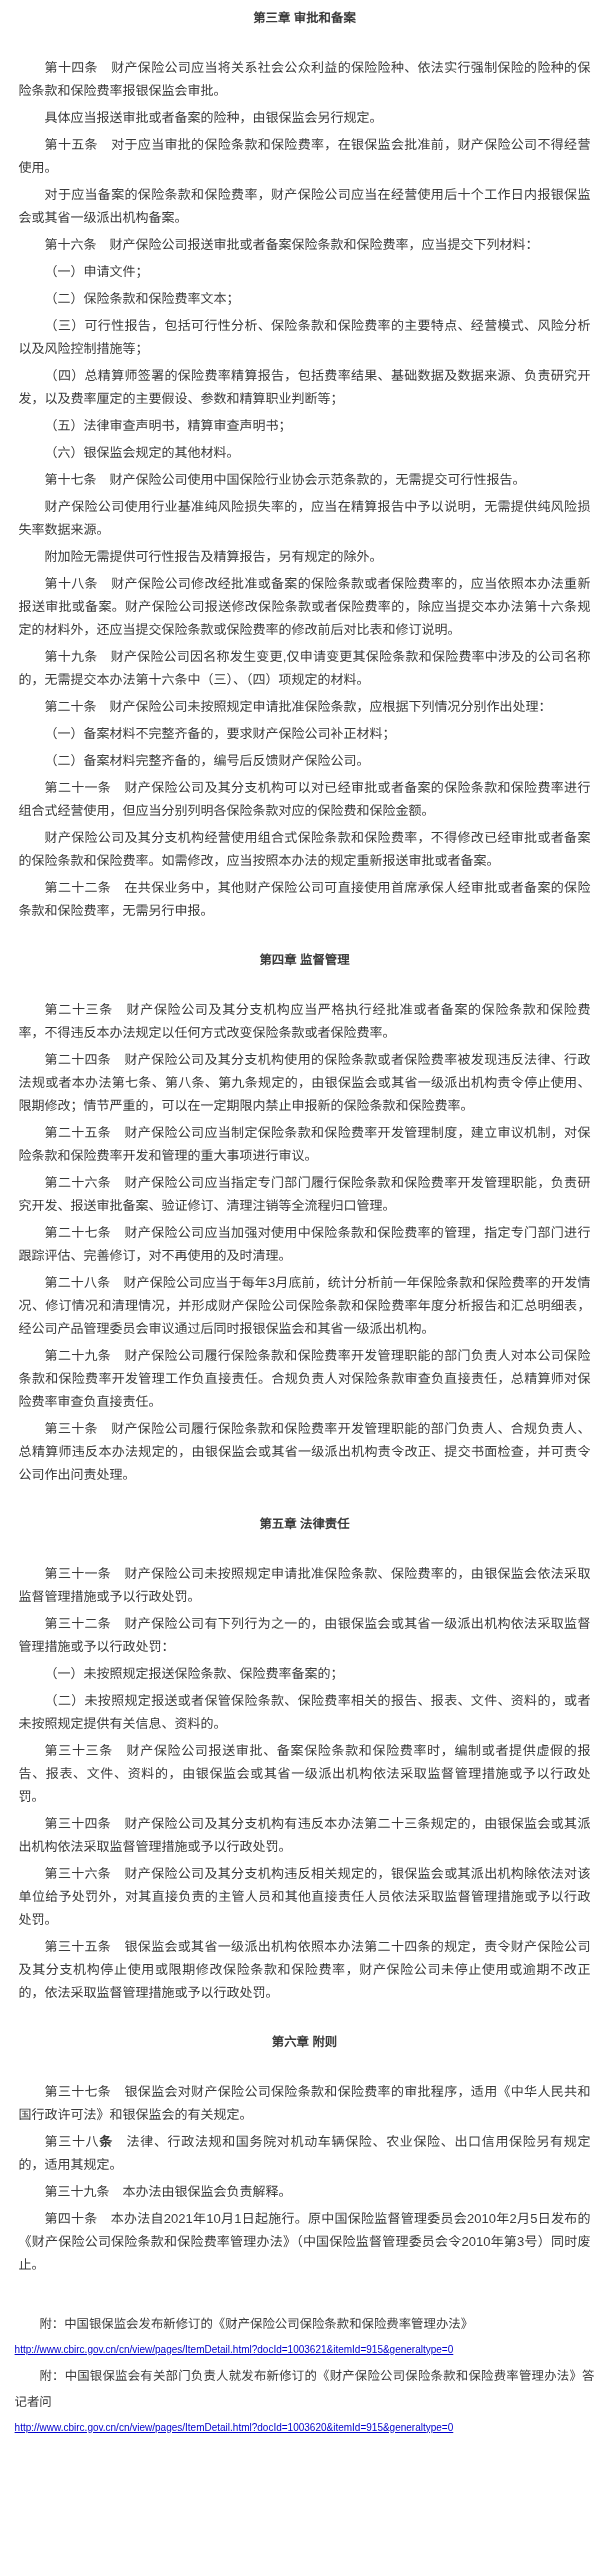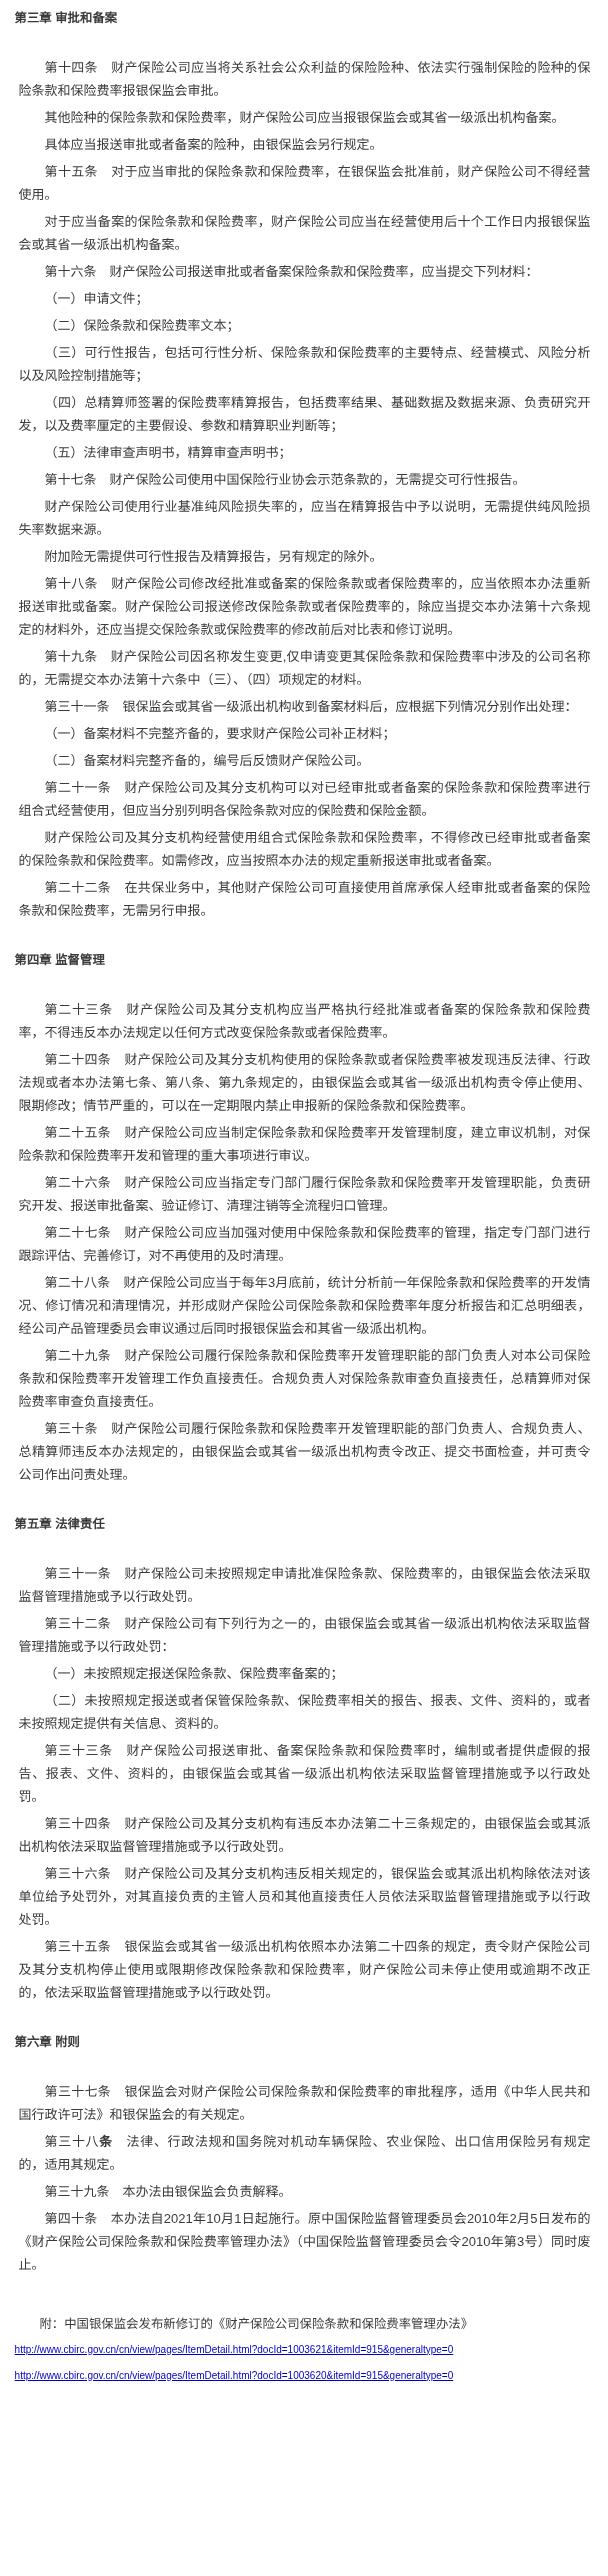--- a/index.html
+++ b/index.html
@@ -11,20 +11,21 @@
     width: 609px;
     box-sizing: border-box;
     padding: 4.5px 14.6px 15.7px 14.6px;
     font-family: "Liberation Sans", sans-serif;
     color: #3b3b3b;
     background: #ffffff;
   }
   .chapter-title {
     font-size: 12.4px;
     font-weight: bold;
+    text-align: center;
     line-height: 26px;
     margin: 25px 0;
   }
   .chapter-title:first-child {
     margin-top: 0;
   }
   .para {
     font-size: 13px;
     line-height: 23px;
     margin: 4px;
@@ -56,36 +57,36 @@
     cursor: pointer;
   }
 </style>
 </head>
 <body>
 
 <main class="page">
   <div>
       <h2 class="chapter-title">第三章 审批和备案</h2>
       <p class="para">第十四条　财产保险公司应当将关系社会公众利益的保险险种、依法实行强制保险的险种的保险条款和保险费率报银保监会审批。</p>
-      <p class="para">其他险种的保险条款和保险费率，财产保险公司应当报银保监会或其省一级派出机构备案。</p>
       <p class="para">具体应当报送审批或者备案的险种，由银保监会另行规定。</p>
       <p class="para">第十五条　对于应当审批的保险条款和保险费率，在银保监会批准前，财产保险公司不得经营使用。</p>
       <p class="para">对于应当备案的保险条款和保险费率，财产保险公司应当在经营使用后十个工作日内报银保监会或其省一级派出机构备案。</p>
       <p class="para">第十六条　财产保险公司报送审批或者备案保险条款和保险费率，应当提交下列材料：</p>
       <p class="para">（一）申请文件；</p>
       <p class="para">（二）保险条款和保险费率文本；</p>
       <p class="para">（三）可行性报告，包括可行性分析、保险条款和保险费率的主要特点、经营模式、风险分析以及风险控制措施等；</p>
       <p class="para">（四）总精算师签署的保险费率精算报告，包括费率结果、基础数据及数据来源、负责研究开发，以及费率厘定的主要假设、参数和精算职业判断等；</p>
       <p class="para">（五）法律审查声明书，精算审查声明书；</p>
+      <p class="para">（六）银保监会规定的其他材料。</p>
       <p class="para">第十七条　财产保险公司使用中国保险行业协会示范条款的，无需提交可行性报告。</p>
       <p class="para">财产保险公司使用行业基准纯风险损失率的，应当在精算报告中予以说明，无需提供纯风险损失率数据来源。</p>
       <p class="para">附加险无需提供可行性报告及精算报告，另有规定的除外。</p>
       <p class="para">第十八条　财产保险公司修改经批准或备案的保险条款或者保险费率的，应当依照本办法重新报送审批或备案。财产保险公司报送修改保险条款或者保险费率的，除应当提交本办法第十六条规定的材料外，还应当提交保险条款或保险费率的修改前后对比表和修订说明。</p>
       <p class="para">第十九条　财产保险公司因名称发生变更,仅申请变更其保险条款和保险费率中涉及的公司名称的，无需提交本办法第十六条中（三）、（四）项规定的材料。</p>
-      <p class="para">第三十一条　银保监会或其省一级派出机构收到备案材料后，应根据下列情况分别作出处理：</p>
+      <p class="para">第二十条　财产保险公司未按照规定申请批准保险条款，应根据下列情况分别作出处理：</p>
       <p class="para">（一）备案材料不完整齐备的，要求财产保险公司补正材料；</p>
       <p class="para">（二）备案材料完整齐备的，编号后反馈财产保险公司。</p>
       <p class="para">第二十一条　财产保险公司及其分支机构可以对已经审批或者备案的保险条款和保险费率进行组合式经营使用，但应当分别列明各保险条款对应的保险费和保险金额。</p>
       <p class="para">财产保险公司及其分支机构经营使用组合式保险条款和保险费率，不得修改已经审批或者备案的保险条款和保险费率。如需修改，应当按照本办法的规定重新报送审批或者备案。</p>
       <p class="para">第二十二条　在共保业务中，其他财产保险公司可直接使用首席承保人经审批或者备案的保险条款和保险费率，无需另行申报。</p>
       <h2 class="chapter-title">第四章 监督管理</h2>
       <p class="para">第二十三条　财产保险公司及其分支机构应当严格执行经批准或者备案的保险条款和保险费率，不得违反本办法规定以任何方式改变保险条款或者保险费率。</p>
       <p class="para">第二十四条　财产保险公司及其分支机构使用的保险条款或者保险费率被发现违反法律、行政法规或者本办法第七条、第八条、第九条规定的，由银保监会或其省一级派出机构责令停止使用、限期修改；情节严重的，可以在一定期限内禁止申报新的保险条款和保险费率。</p>
       <p class="para">第二十五条　财产保险公司应当制定保险条款和保险费率开发管理制度，建立审议机制，对保险条款和保险费率开发和管理的重大事项进行审议。</p>
       <p class="para">第二十六条　财产保险公司应当指定专门部门履行保险条款和保险费率开发管理职能，负责研究开发、报送审批备案、验证修订、清理注销等全流程归口管理。</p>
@@ -104,16 +105,17 @@
       <p class="para">第三十五条　银保监会或其省一级派出机构依照本办法第二十四条的规定，责令财产保险公司及其分支机构停止使用或限期修改保险条款和保险费率，财产保险公司未停止使用或逾期不改正的，依法采取监督管理措施或予以行政处罚。</p>
       <h2 class="chapter-title">第六章 附则</h2>
       <p class="para">第三十七条　银保监会对财产保险公司保险条款和保险费率的审批程序，适用《中华人民共和国行政许可法》和银保监会的有关规定。</p>
       <p class="para"><span>第三十八</span><span class="bold">条</span><span>　法律、行政法规和国务院对机动车辆保险、农业保险、出口信用保险另有规定的，适用其规定。</span></p>
       <p class="para">第三十九条　本办法由银保监会负责解释。</p>
       <p class="para">第四十条　本办法自2021年10月1日起施行。原中国保险监督管理委员会2010年2月5日发布的《财产保险公司保险条款和保险费率管理办法》（中国保险监督管理委员会令2010年第3号）同时废止。</p>
     </div>
   <section class="attachments">
       <p class="attach-label">附：中国银保监会发布新修订的《财产保险公司保险条款和保险费率管理办法》</p>
       <a class="attach-link" href="#">http://www.cbirc.gov.cn/cn/view/pages/ItemDetail.html?docId=1003621&amp;itemId=915&amp;generaltype=0</a>
+      <p class="attach-label">附：中国银保监会有关部门负责人就发布新修订的《财产保险公司保险条款和保险费率管理办法》答记者问</p>
       <a class="attach-link" href="#">http://www.cbirc.gov.cn/cn/view/pages/ItemDetail.html?docId=1003620&amp;itemId=915&amp;generaltype=0</a>
     </section>
 </main>
 
 
 </body></html>

